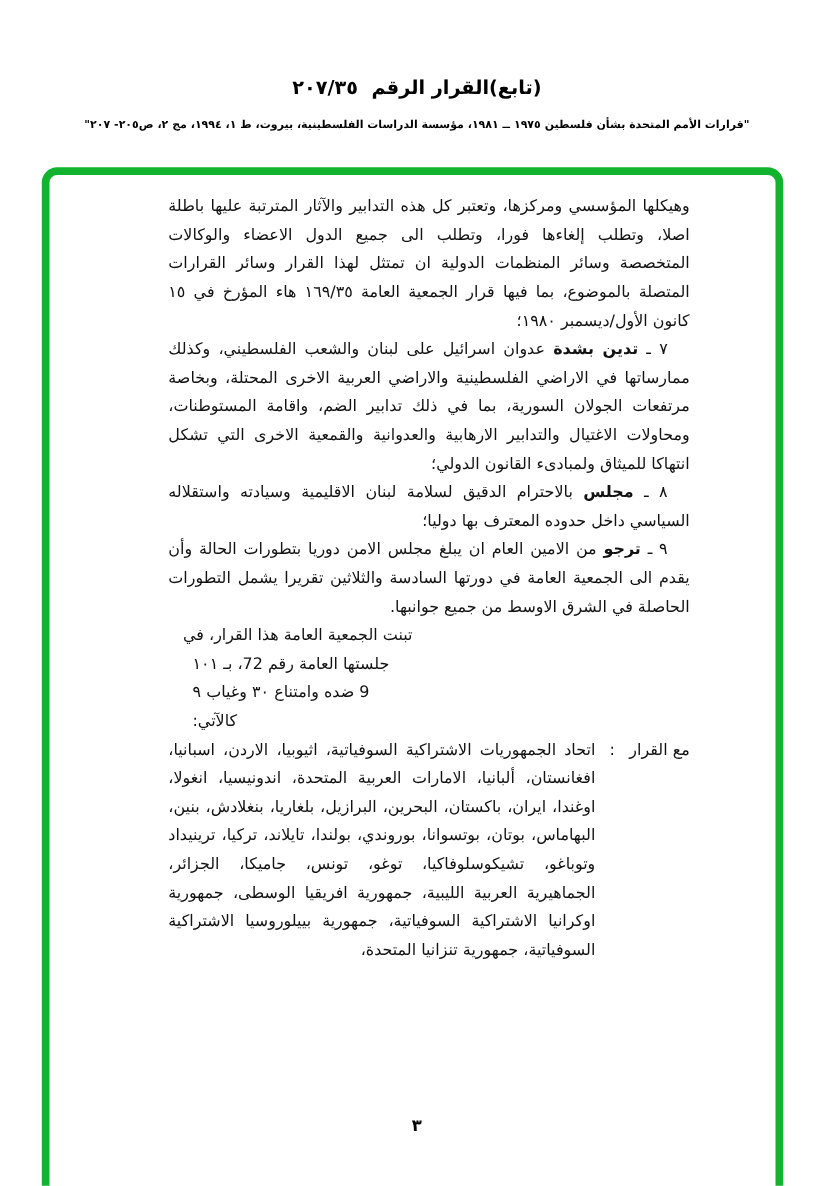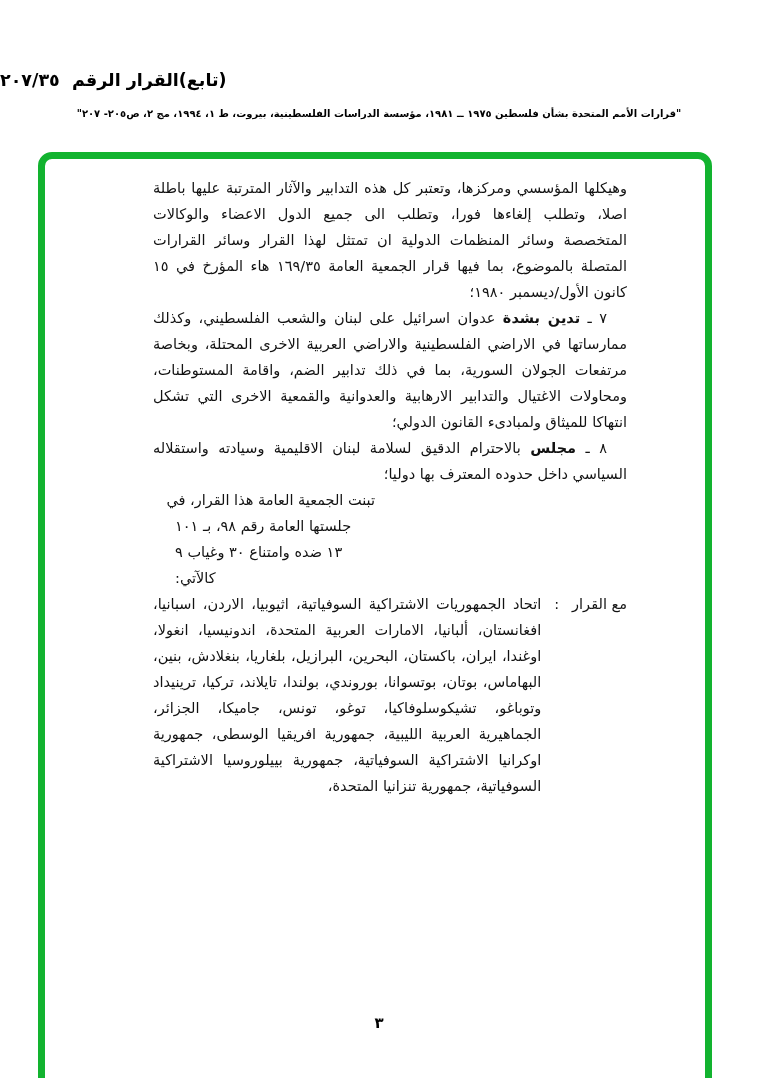--- a/index.html
+++ b/index.html
@@ -19,21 +19,21 @@
     height:1078px;
     background:#ffffff;
     margin:0 auto;
     overflow:hidden;
   }
   .doc-title{
     position:absolute;
     top:70px;
     left:0;
     width:100%;
-    text-align:left;
+    text-align:center;
     direction:rtl;
     font-size:17.5px;
     font-weight:bold;
     white-space:pre;
     color:#000;
   }
   .doc-citation{
     position:absolute;
     top:108px;
     left:0;
@@ -133,25 +133,26 @@
 
   <div class="highlight-box">
     <div class="box-content">
 
       <p>وهيكلها المؤسسي ومركزها، وتعتبر كل هذه التدابير والآثار المترتبة عليها باطلة اصلا، وتطلب إلغاءها فورا، وتطلب الى جميع الدول الاعضاء والوكالات المتخصصة وسائر المنظمات الدولية ان تمتثل لهذا القرار وسائر القرارات المتصلة بالموضوع، بما فيها قرار الجمعية العامة ١٦٩/٣٥ هاء المؤرخ في ١٥ كانون الأول/ديسمبر ١٩٨٠؛</p>
 
       <p class="clause"><span>٧ ـ </span><span class="lead-bold">تدين بشدة</span><span> عدوان اسرائيل على لبنان والشعب الفلسطيني، وكذلك ممارساتها في الاراضي الفلسطينية والاراضي العربية الاخرى المحتلة، وبخاصة مرتفعات الجولان السورية، بما في ذلك تدابير الضم، واقامة المستوطنات، ومحاولات الاغتيال والتدابير الارهابية والعدوانية والقمعية الاخرى التي تشكل انتهاكا للميثاق ولمبادىء القانون الدولي؛</span></p>
 
       <p class="clause"><span>٨ ـ </span><span class="lead-bold">مجلس</span><span> بالاحترام الدقيق لسلامة لبنان الاقليمية وسيادته واستقلاله السياسي داخل حدوده المعترف بها دوليا؛</span></p>
 
+      <p class="clause"><span>٩ ـ </span><span class="lead-bold">ترجو</span><span> من الامين العام ان يبلغ مجلس الامن دوريا بتطورات الحالة وأن يقدم الى الجمعية العامة في دورتها السادسة والثلاثين تقريرا يشمل التطورات الحاصلة في الشرق الاوسط من جميع جوانبها.</span></p>
 
       <div class="adopt-note">
         <div class="adopt-line">تبنت الجمعية العامة هذا القرار، في</div>
-        <div class="adopt-line">جلستها العامة رقم ٩٨، بـ ١٠١</div>
-        <div class="adopt-line">١٣ ضده وامتناع ٣٠ وغياب ٩</div>
+        <div class="adopt-line">جلستها العامة رقم 72، بـ ١٠١</div>
+        <div class="adopt-line">9 ضده وامتناع ٣٠ وغياب ٩</div>
         <div class="adopt-trailer">كالآتي:</div>
       </div>
 
       <div class="vote-row">
         <span class="vote-label">مع القرار</span>
         <span class="vote-sep">:</span>
         <span class="vote-countries">اتحاد الجمهوريات الاشتراكية السوفياتية، اثيوبيا، الاردن، اسبانيا، افغانستان، ألبانيا، الامارات العربية المتحدة، اندونيسيا، انغولا، اوغندا، ايران، باكستان، البحرين، البرازيل، بلغاريا، بنغلادش، بنين، البهاماس، بوتان، بوتسوانا، بوروندي، بولندا، تايلاند، تركيا، ترينيداد وتوباغو، تشيكوسلوفاكيا، توغو، تونس، جاميكا، الجزائر، الجماهيرية العربية الليبية، جمهورية افريقيا الوسطى، جمهورية اوكرانيا الاشتراكية السوفياتية، جمهورية بييلوروسيا الاشتراكية السوفياتية، جمهورية تنزانيا المتحدة،</span>
       </div>
 
     </div>

